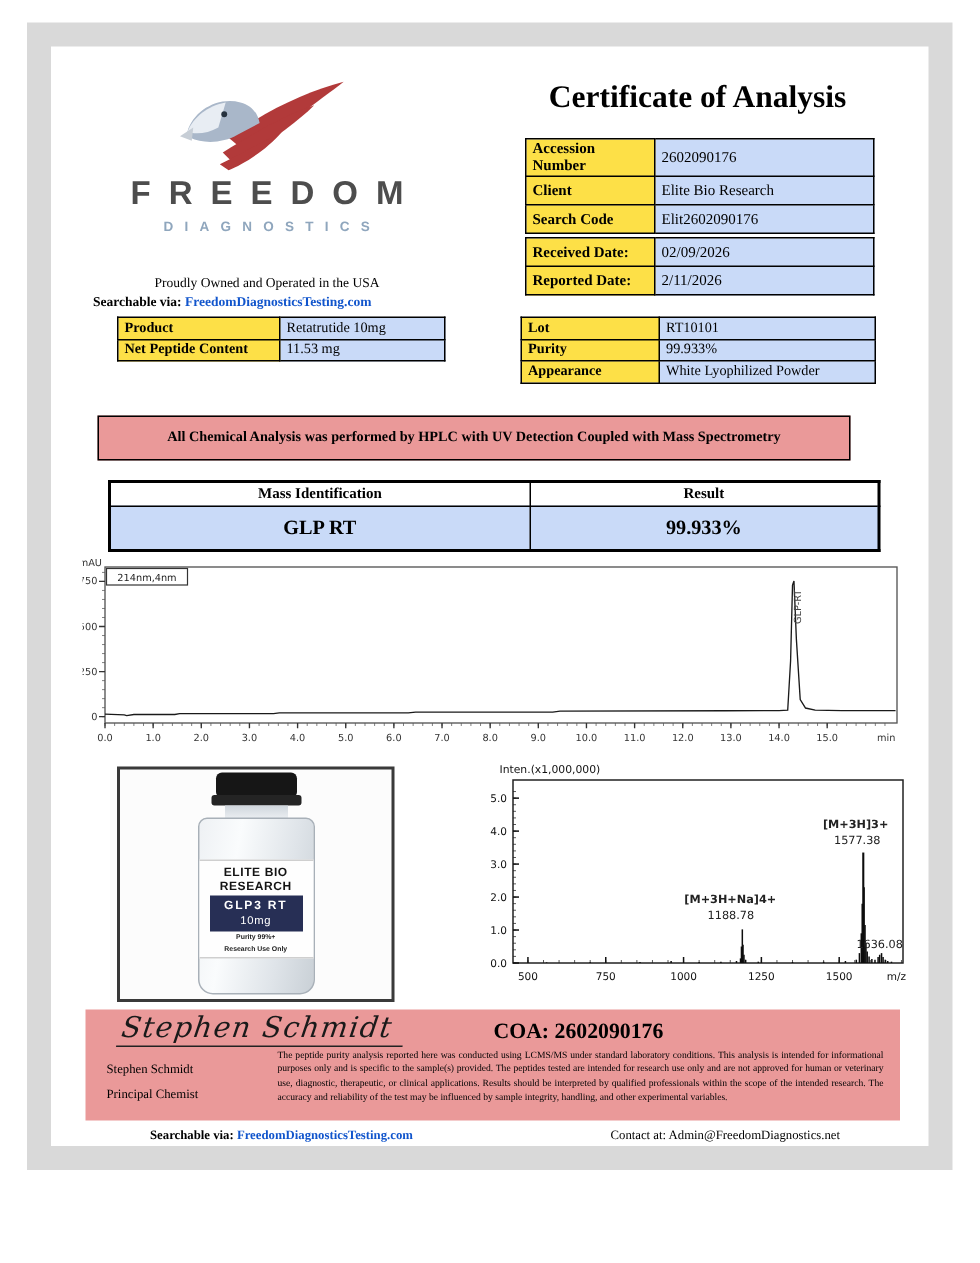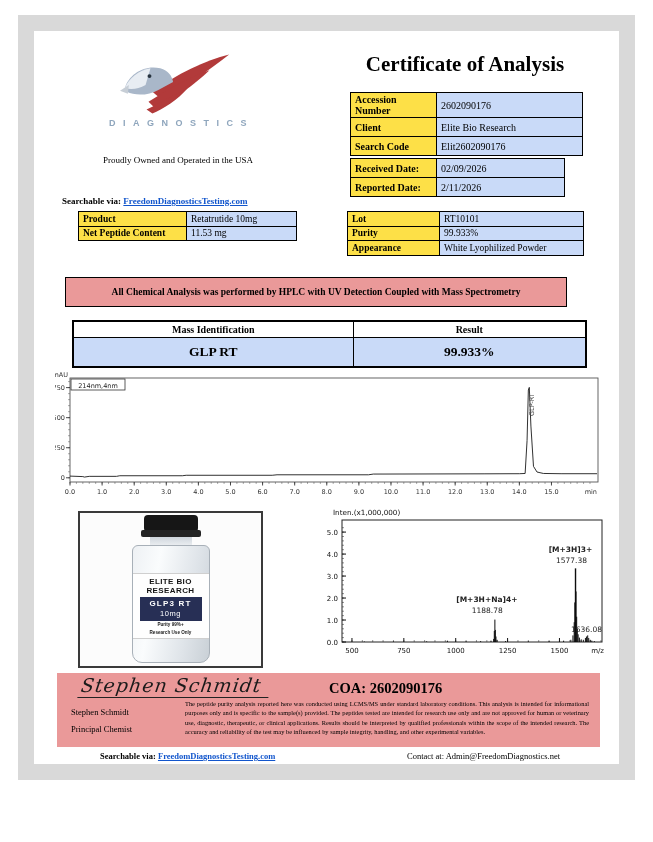--- a/index.html
+++ b/index.html
@@ -10,38 +10,38 @@
   
   .frame { left:18px; top:15px; width:617px; height:765px; border:16px solid #d9d9d9; background:#fff; }
 
   
   .logo-block { left:58px; top:52px; width:240px; text-align:center; }
   .eagle { width:118px; height:62px; display:block; margin:0 auto; }
   .logo-name { font-family:"Liberation Sans", sans-serif; font-weight:700; font-size:22px; letter-spacing:12px; padding-left:12px; color:#4d4d4d; margin-top:2px; }
   .logo-sub  { font-family:"Liberation Sans", sans-serif; font-weight:700; font-size:9px; letter-spacing:7.5px; padding-left:7px; color:#8fa6bd; margin-top:4px; }
   .tagline   { font-size:9px; font-weight:400; margin-top:27px; }
   .searchline { left:62px; top:196px; font-size:9px; font-weight:700; }
-  .link { color:#1155cc; text-decoration:underline; cursor:pointer;margin-top:34px; }
+  .link { color:#1155cc; cursor:pointer;margin-top:34px; }
 
   .coa-title { left:345px; top:52px; width:240px; text-align:center; font-size:21px; font-weight:700; }
 
   table { border-collapse:collapse; position:absolute; background:#fff; }
   td { border:1px solid #000; font-size:10px; padding:1px 4px; vertical-align:middle; }
   .hdr { background:#fde047; font-weight:700; }
   .val { background:#c9daf8; }
 
   .info-table  { left:350px; top:92px;  border:1.5px solid #000; }
   .info-table td { height:19px; }
   .info-table td:first-child { width:86px; }
   .info-table td:last-child  { width:146px; }
 
   .dates-table { left:350px; top:158px; border:1.5px solid #000; }
   .dates-table td { height:19px; }
   .dates-table td:first-child { width:86px; }
-  .dates-table td:last-child  { width:128px; }
+  .dates-table td:last-child  { width:146px; }
 
   .product-table { left:78px; top:211px; border:1.5px solid #000; }
   .product-table td { height:14.5px; font-size:9.5px; }
   .product-table td:first-child { width:108px; }
   .product-table td:last-child  { width:110px; }
 
   .lot-table { left:347px; top:211px; border:1.5px solid #000; }
   .lot-table td { height:14.5px; font-size:9.5px; }
   .lot-table td:first-child { width:92px; }
   .lot-table td:last-child  { width:144px; }
@@ -97,20 +97,21 @@
 <div class="abs logo-block">
   <svg class="eagle" viewBox="0 0 120 62">
     <path d="M34,40 C58,22 88,8 112,2 C94,16 66,36 46,50 Z" fill="#b23a3a"></path>
     <path d="M30,50 C52,36 74,24 92,18 C78,32 54,48 38,58 Z" fill="#b23a3a"></path>
     <path d="M28,58 C44,50 58,42 70,36 C60,48 44,58 34,62 Z" fill="#b23a3a"></path>
     <path d="M6,36 C10,22 26,12 42,16 C50,18 54,24 55,30 L40,38 C30,44 16,44 8,40 Z" fill="#a9b7c9"></path>
     <path d="M6,36 C10,26 20,18 32,16 L27,33 C20,37 12,38 6,36 Z" fill="#e8edf3"></path>
     <circle cx="31" cy="24" r="2" fill="#26323e"></circle>
     <path d="M1,39 L10,33 L9,42 Z" fill="#c7ced6"></path>
   </svg>
+  <div class="logo-name">FREEDOM</div>
   <div class="logo-sub">DIAGNOSTICS</div>
   <div class="tagline">Proudly Owned and Operated in the USA</div>
 </div>
 <div class="abs searchline">
   <span>Searchable via:</span>
   <span class="link">FreedomDiagnosticsTesting.com</span>
 </div>
 
 <div class="abs coa-title">Certificate of Analysis</div>
 

